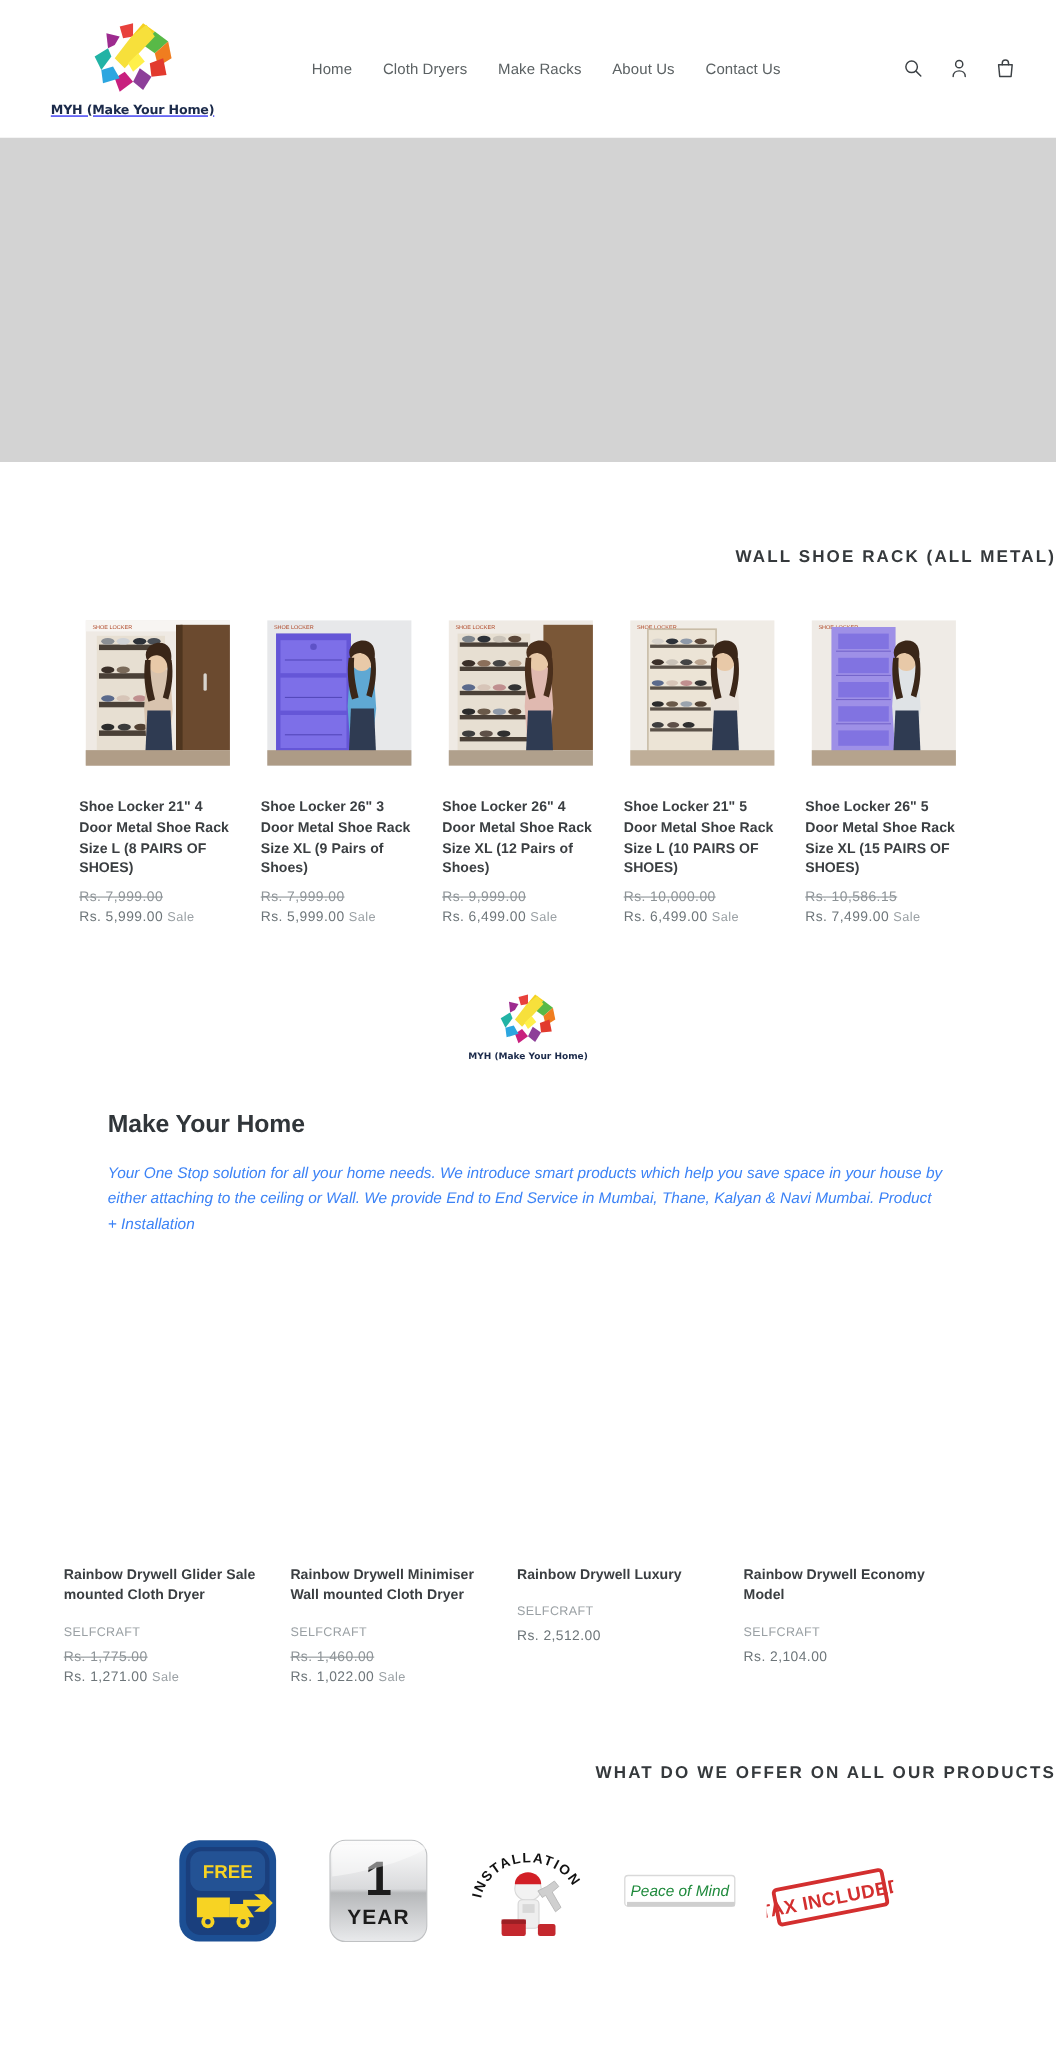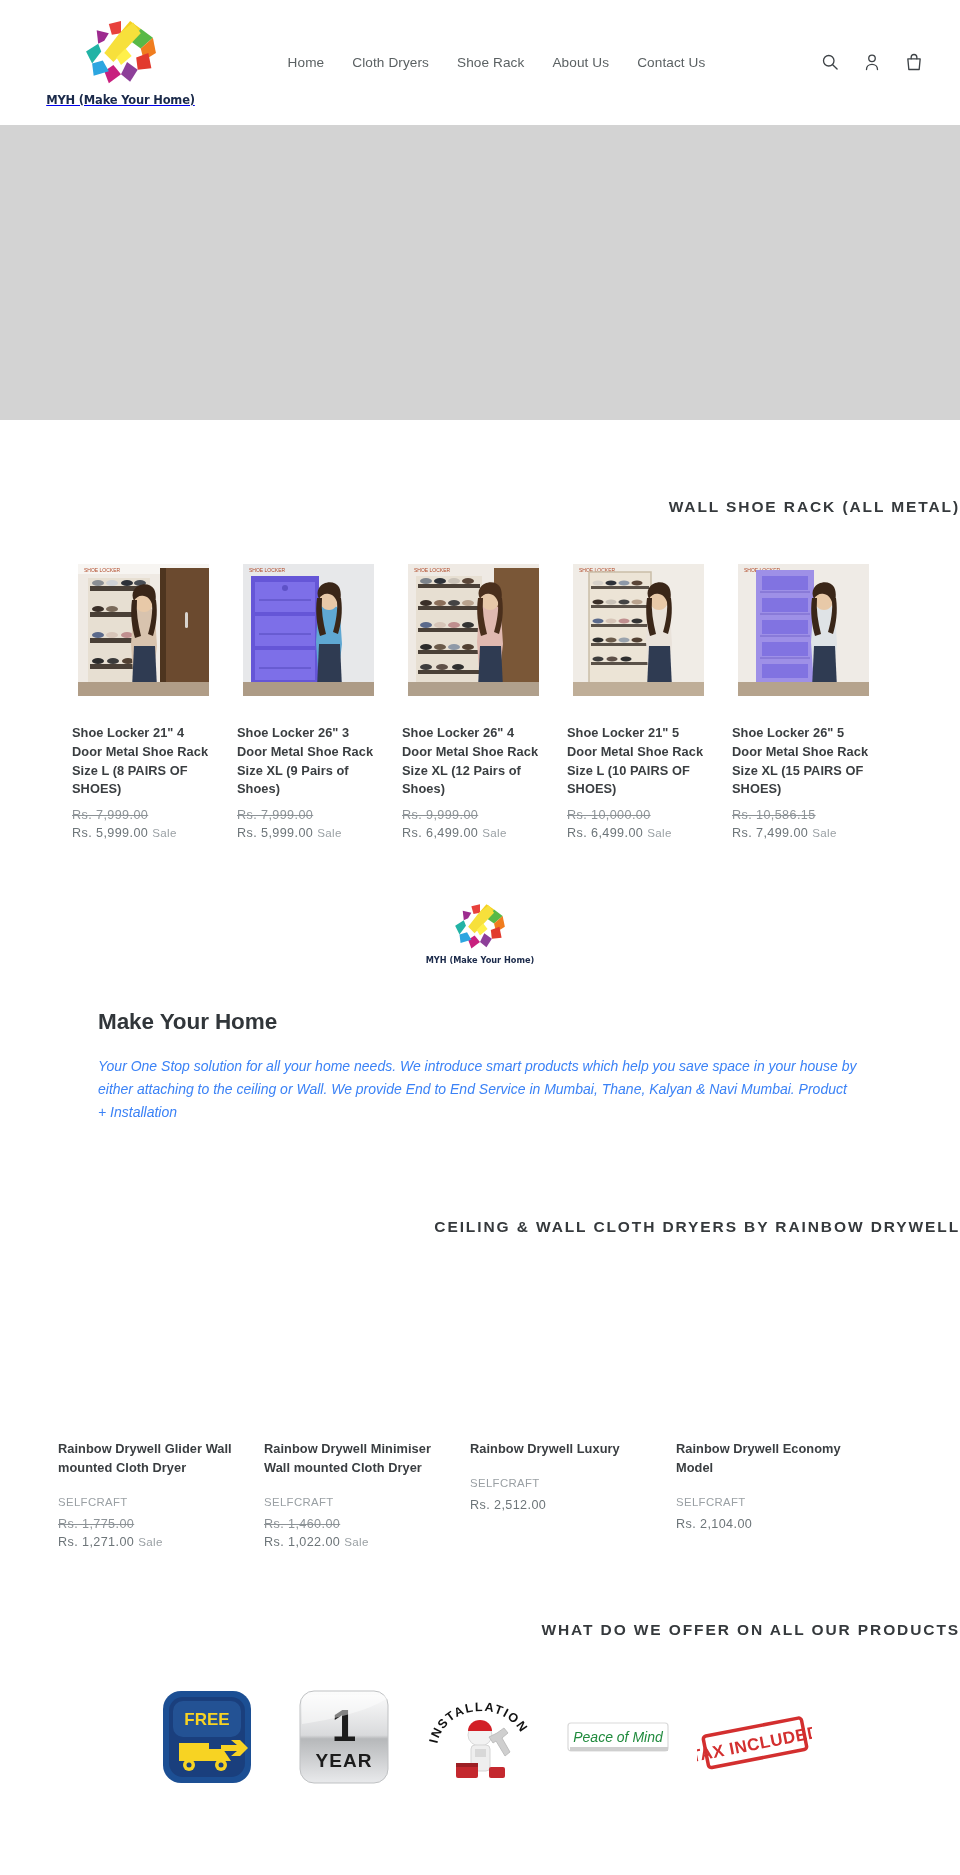--- a/index.html
+++ b/index.html
@@ -204,21 +204,21 @@
         <polygon points="48,20 66,6 76,20 40,58 28,46" fill="#f7e03b"></polygon>
         <polygon points="44,52 56,40 64,50 50,62" fill="#fff04a"></polygon>
       </svg>
     </span>
     <span class="logo-word">MYH (Make Your Home)</span>
   </a>
 
   <nav class="main-nav">
     <a href="#">Home</a>
     <a href="#">Cloth Dryers</a>
-    <a href="#">Shoe Rack</a>
+    <a href="#">Make Racks</a>
     <a href="#">About Us</a>
     <a href="#">Contact Us</a>
   </nav>
 
   <div class="header-icons">
     <span class="hicon">
       <svg viewBox="0 0 24 24" fill="none" stroke="#3d4246" stroke-width="1.6">
         <circle cx="10.5" cy="10.5" r="6.3"></circle>
         <line x1="15.2" y1="15.2" x2="20.5" y2="20.5" stroke-linecap="round"></line>
       </svg>
@@ -495,27 +495,26 @@
   </span>
   <span class="brand-word">MYH (Make Your Home)</span>
 </section>
 
 <div class="about-wrap">
   <h3 class="about-title">Make Your Home</h3>
   <p class="about-text">Your One Stop solution for all your home needs. We introduce smart products which help you save space in your house by either attaching to the ceiling or Wall. We provide End to End Service in Mumbai, Thane, Kalyan &amp; Navi Mumbai. Product + Installation</p>
 </div>
 
 <section id="dryer-section">
-  <h2 class="section-title">CEILING &amp; WALL CLOTH DRYERS BY RAINBOW DRYWELL</h2>
 
   <div class="grid-4">
 
     <div class="card-wide">
       <div class="card-img-blank"></div>
-      <div class="card-title">Rainbow Drywell Glider Wall mounted Cloth Dryer</div>
+      <div class="card-title">Rainbow Drywell Glider Sale mounted Cloth Dryer</div>
       <div class="vendor">SELFCRAFT</div>
       <div class="price-block">
         <span class="price-old">Rs. 1,775.00</span>
         <span class="price-new"><span>Rs. 1,271.00</span> <span class="sale-tag">Sale</span></span>
       </div>
     </div>
 
     <div class="card-wide">
       <div class="card-img-blank"></div>
       <div class="card-title">Rainbow Drywell Minimiser Wall mounted Cloth Dryer</div>

